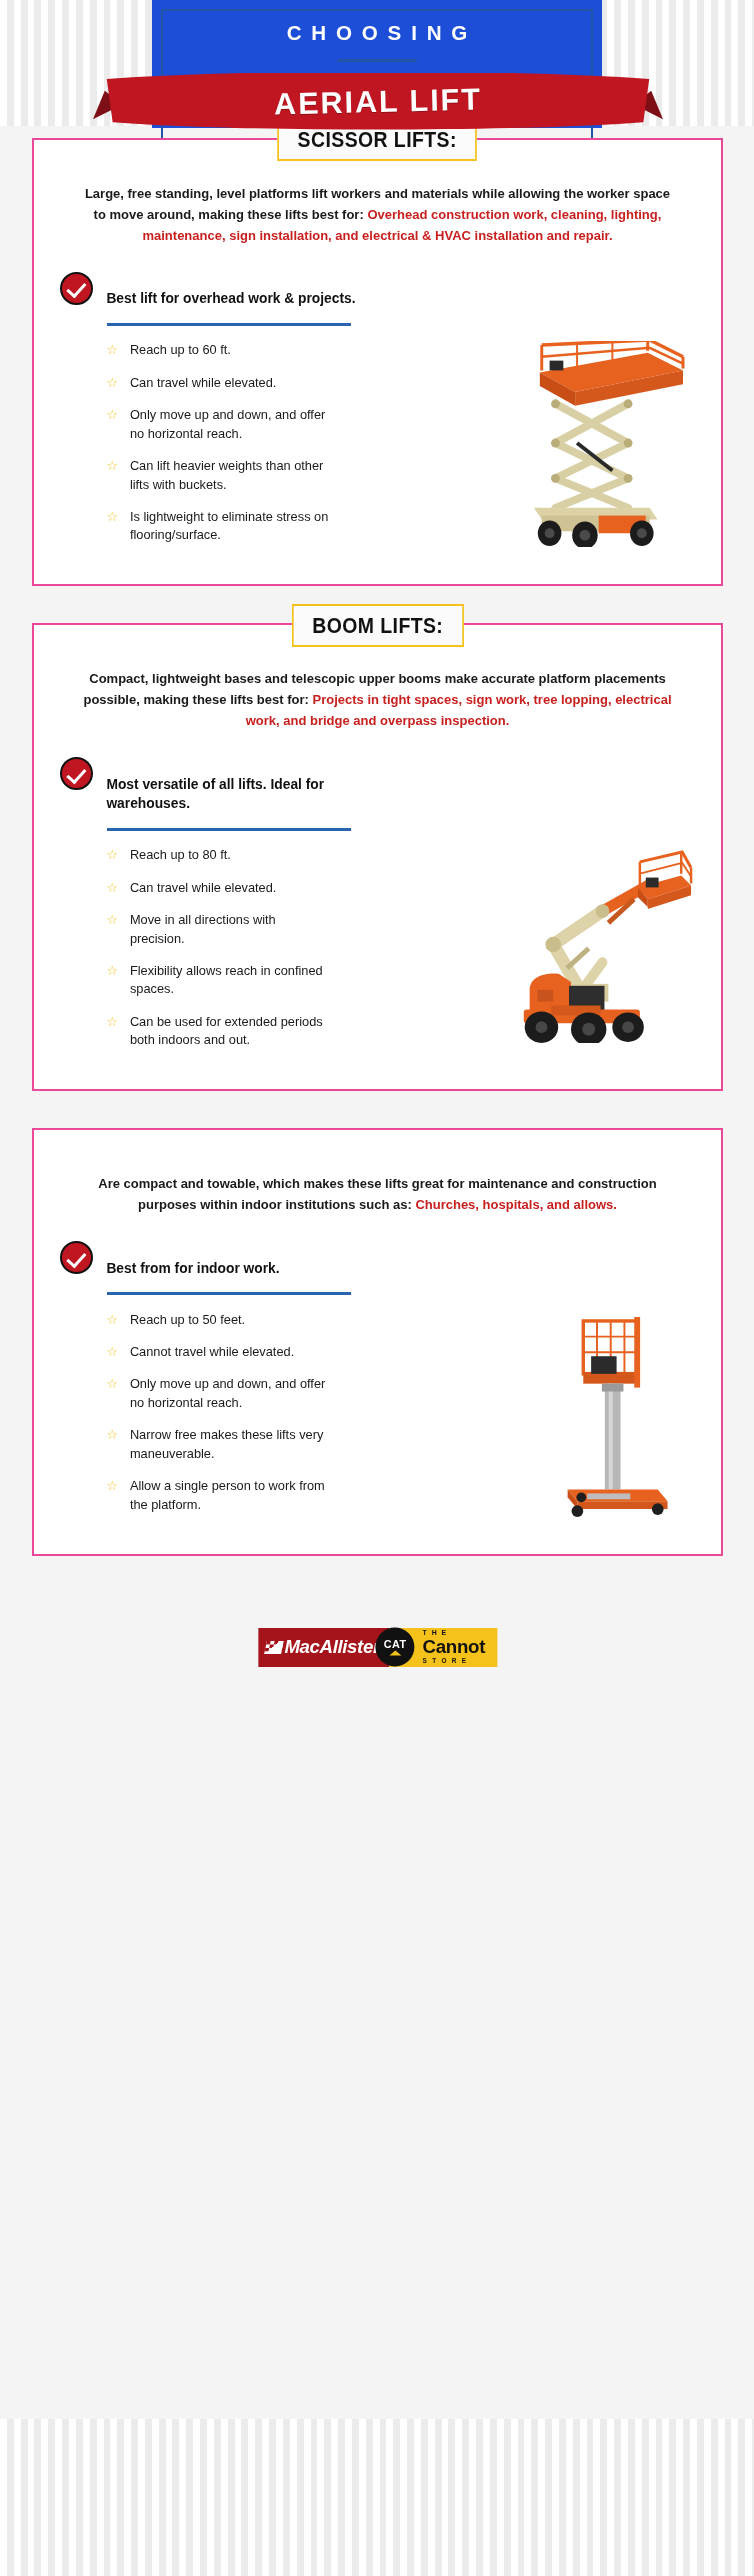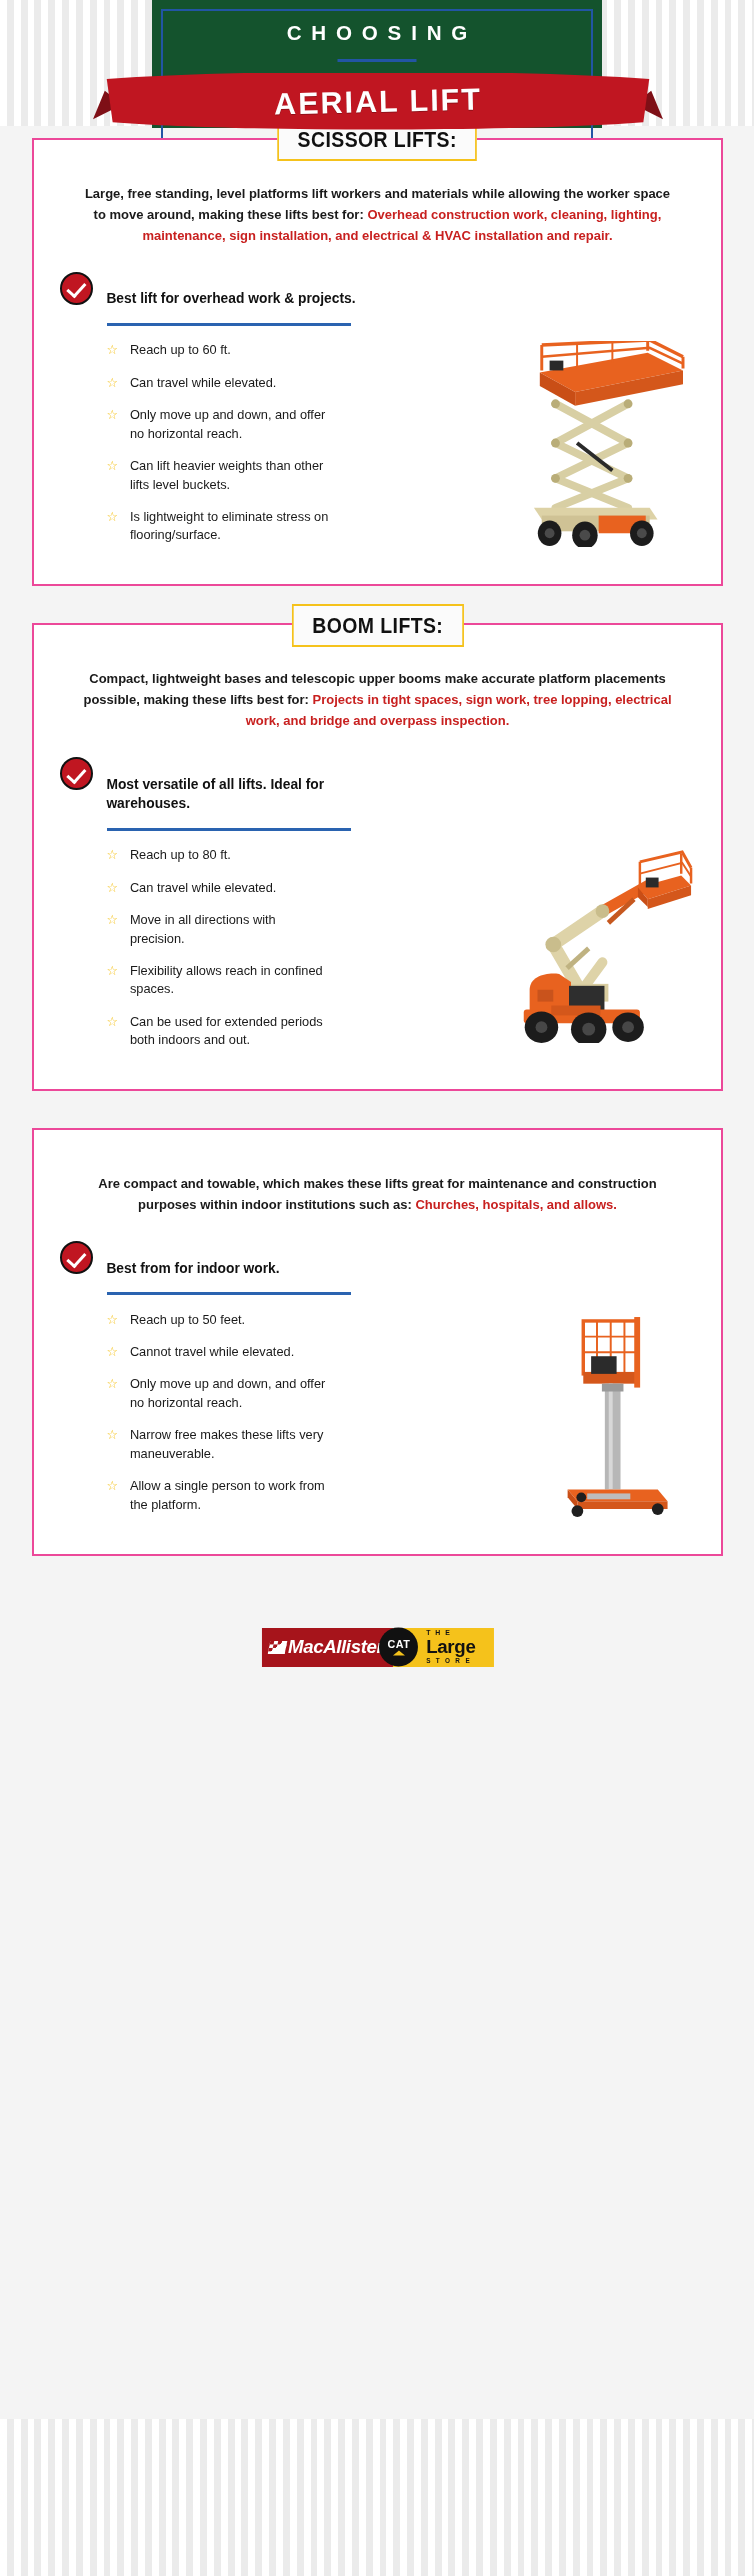--- a/index.html
+++ b/index.html
@@ -38,21 +38,21 @@
   .header {
     position: relative;
     height: 138px;
   }
   .header-plaque {
     position: absolute;
     left: 152px;
     top: 0;
     width: 450px;
     height: 128px;
-    background: #14532d;
+    background: #1d4ed8;
   }
   .plaque-inner-border {
     position: absolute;
     left: 8.8px; top: 8.8px; right: 8.8px; bottom: -39px;
     border: 2.9px solid #2255a4;
     border-top: 2.9px solid #2255a4;
   }
   .header-title {
     position: absolute;
     top: 20.6px;
@@ -255,21 +255,21 @@
     margin-right: 2px;
     background:
       linear-gradient(135deg, transparent 0 45%, #ffffff 45% 100%),
       repeating-conic-gradient(#ffffff 0 25%, #a6141b 0 50%) 0 0 / 7.9px 6.9px;
     transform: skewX(-12deg);
   }
   .logo-right {
     background: #f5c21b;
     display: flex;
     align-items: center;
-    padding: 0 18px 0 33px;
+    padding: 0 12px 0 33px;
     position: relative;
   }
   .cat-badge {
     position: absolute;
     left: -13.8px;
     top: 50%;
     transform: translateY(-50%);
     width: 39px; height: 39px;
     border-radius: 50%;
     background: #111111;
@@ -351,21 +351,21 @@
         <li>
             <span class="bullet-star">☆</span>
             <span>Can travel while elevated.</span>
           </li>
         <li>
             <span class="bullet-star">☆</span>
             <span>Only move up and down, and offer no horizontal reach.</span>
           </li>
         <li>
             <span class="bullet-star">☆</span>
-            <span>Can lift heavier weights than other lifts level buckets.</span>
+            <span>Can lift heavier weights than other lifts with buckets.</span>
           </li>
         <li>
             <span class="bullet-star">☆</span>
             <span>Is lightweight to eliminate stress on flooring/surface.</span>
           </li>
       </ul>
 
       <div class="art">
         <svg width="177" height="206" viewBox="0 0 180 210" xmlns="http://www.w3.org/2000/svg" aria-hidden="true">
 
@@ -577,21 +577,21 @@
         <span class="flag"></span>
         <span>MacAllister</span>
       </div>
       <div class="logo-right">
         <div class="cat-badge">
           <span class="cat-word">CAT</span>
           <span class="cat-tri"></span>
         </div>
         <div class="rental-block">
           <span class="rental-the">THE</span>
-          <span class="rental-word">Large</span>
+          <span class="rental-word">Cannot</span>
           <span class="rental-store">STORE</span>
         </div>
       </div>
     </div>
   </div>
 
 </div>
 
 
 </body></html>

